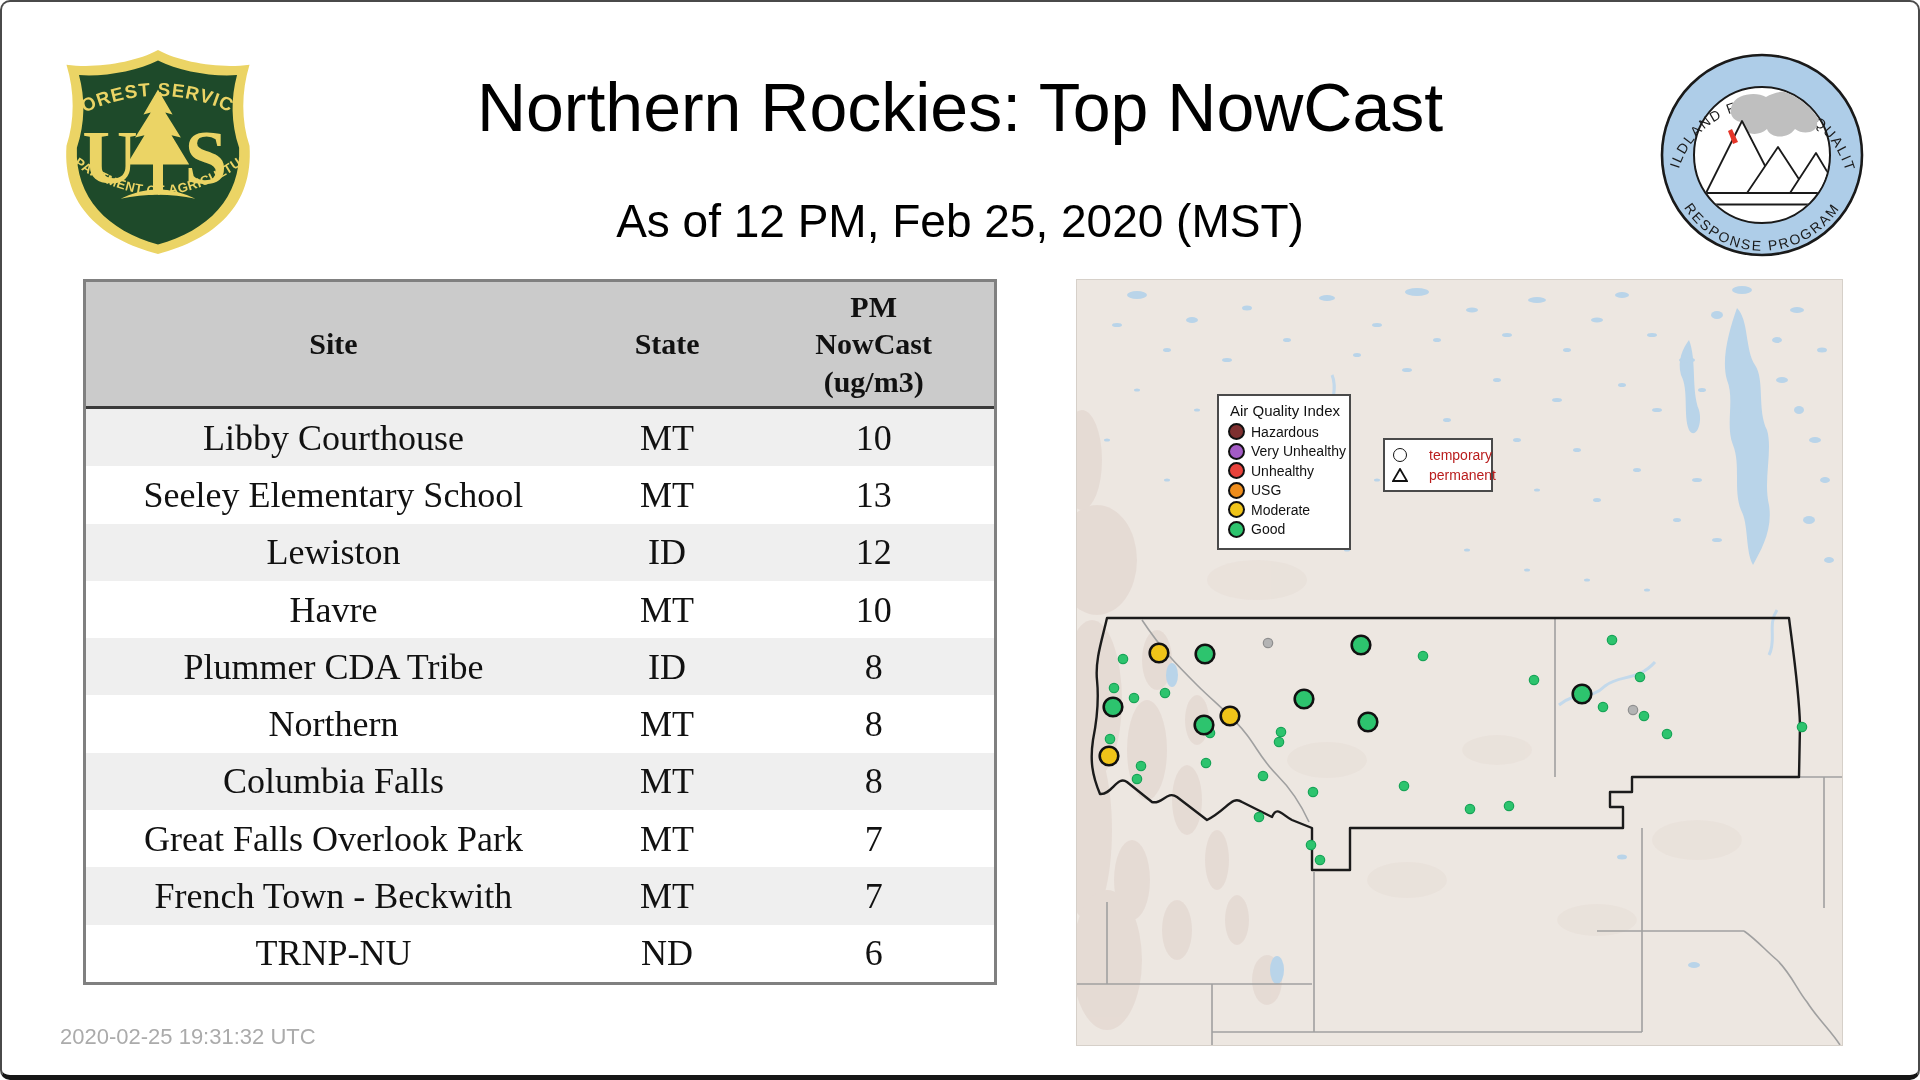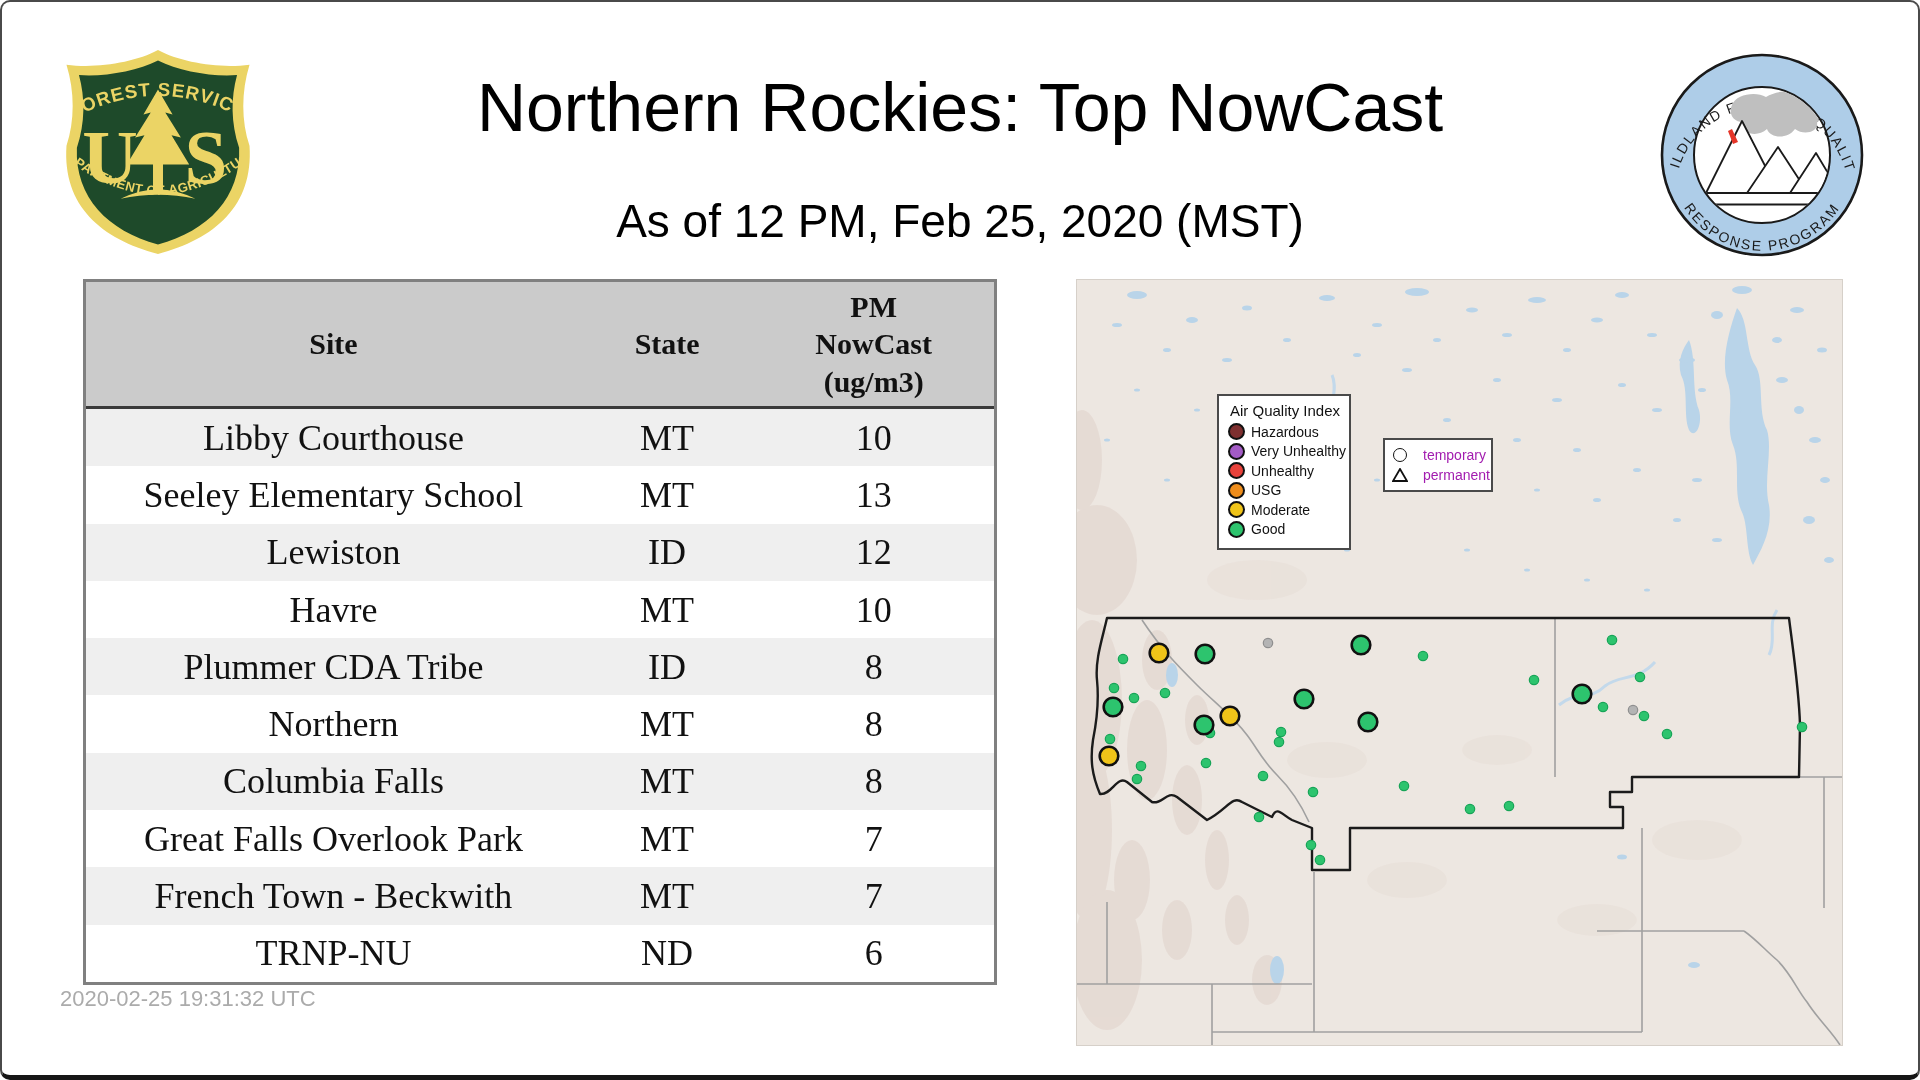--- a/index.html
+++ b/index.html
@@ -33,23 +33,23 @@
               padding:6px 8px 8px 9px;box-sizing:border-box;}
   .aqi-legend .lg-title{font-size:15px;color:#111;margin:0 0 4px 2px;white-space:nowrap;}
   .lg-item{display:flex;align-items:center;margin-bottom:2.5px;}
   .lg-swatch{width:13px;height:13px;border-radius:50%;border:2.4px solid #111;margin-right:6px;flex:0 0 auto;}
   .lg-label{font-size:14px;color:#111;white-space:nowrap;}
   .type-legend{position:absolute;left:306px;top:158px;width:110px;background:#fff;border:2px solid #4a4a4a;
                padding:5px 6px;box-sizing:border-box;}
   .tl-item{display:flex;align-items:center;height:20px;}
   .tl-sym{width:18px;display:flex;justify-content:center;flex:0 0 auto;}
   .tl-circle{width:12px;height:12px;border-radius:50%;border:1.8px solid #111;background:#fff;}
-  .tl-label{font-size:14px;color:#a21caf;white-space:nowrap;margin-left:14px;}
+  .tl-label{font-size:14px;color:#b91c1c;white-space:nowrap;margin-left:20px;}
   
-  .timestamp{position:absolute;left:58px;top:984px;font-size:22px;color:#ababab;}
+  .timestamp{position:absolute;left:58px;top:1022px;font-size:22px;color:#ababab;}
 </style>
 </head>
 <body>
 
 <div class="page">
 
   <svg class="logo-usfs" viewBox="0 0 100 100">
     <path fill="#EBD465" d="M50,1 C39,7 20,10 6,8 C10,21 10,35 6,47 C4,76 23,92 50,99 C77,92 96,76 94,47 C90,35 90,21 94,8 C80,10 61,7 50,1 Z"></path>
     <path fill="#1E4A2A" d="M50,6 C40,11 24,14 12,13 C15,24 15,36 11,48 C10,72 26,88 50,94.5 C74,88 90,72 89,48 C85,36 85,24 88,13 C76,14 60,11 50,6 Z"></path>
     <defs>

